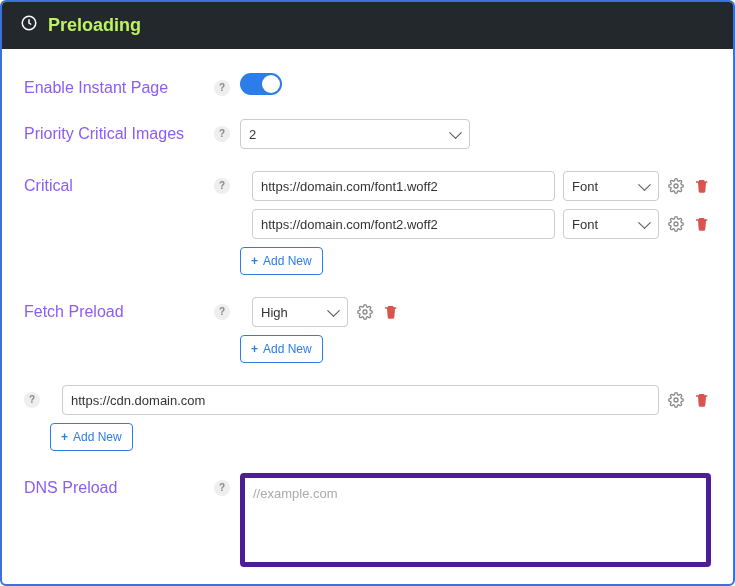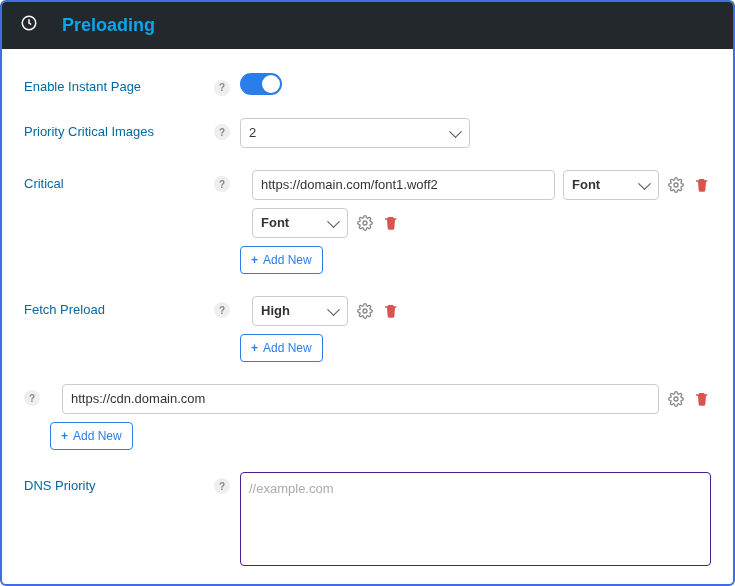--- a/index.html
+++ b/index.html
@@ -13,42 +13,42 @@
   .panel {
     width: 735px;
     height: 586px;
     border: 2px solid #3c6fe0;
     border-radius: 6px;
     overflow: hidden;
     background: #fff;
   }
   .panel-header {
     background: #23282d;
-    color: #0ea5e9;
+    color: #bef264;
     display: flex;
     align-items: center;
     padding: 12px 18px;
-    gap: 24px;
+    gap: 10px;
     font-size: 18px;
     font-weight: 600;
   }
   .panel-header svg { width:18px; height:18px; stroke:#fff; fill:none; stroke-width:2; }
   .panel-body {
     padding: 24px 22px 16px 22px;
   }
   .form-row {
     display: flex;
     align-items: flex-start;
     margin-bottom: 22px;
   }
   .form-row:last-child { margin-bottom: 0; }
   .form-label {
     flex: 0 0 190px;
-    font-size: 13px;
-    color: #0369a1;
+    font-size: 16px;
+    color: #8b5cf6;
     padding-top: 6px;
     display: flex;
     align-items: center;
     gap: 6px;
   }
   .help-col {
     flex: 0 0 26px;
     padding-top: 6px;
   }
   .help-badge {
@@ -109,21 +109,21 @@
   .pci-select { width: 230px; }
   .entry-row {
     display: flex;
     align-items: center;
     gap: 8px;
     margin-bottom: 8px;
     padding-left: 12px;
   }
   .entry-row .text-input { flex: 1 1 auto; }
   .type-select-wrap { flex: 0 0 96px; }
-  .type-select-wrap .select { width: 100%; font-weight: bold; }
+  .type-select-wrap .select { width: 100%; }
   .icon-btn {
     flex: 0 0 18px;
     width: 18px; height: 18px;
     display: inline-flex;
     align-items: center;
     justify-content: center;
     cursor: pointer;
     color: #888;
   }
   .icon-btn.delete { color: #d9534f; }
@@ -138,21 +138,21 @@
     border-radius: 4px;
     padding: 6px 10px;
     font-size: 12px;
     font-weight: 500;
     cursor: pointer;
   }
   .add-new-btn .plus { font-weight: 700; }
   .textarea {
     width: 100%;
     height: 94px;
-    border: 1px solid #4c1d95;
+    border: 5px solid #4c1d95;
     border-radius: 4px;
     padding: 8px;
     font-size: 13px;
     font-family: inherit;
     resize: none;
     color: #333;
   }
   .textarea::placeholder { color: #aaa; }
 </style>
 </head>
@@ -215,20 +215,21 @@
               </svg>
           </span>
           <span class="icon-btn delete">
             <svg viewBox="0 0 24 24" fill="currentColor">
                 <path d="M6 7h12l-1 13a2 2 0 0 1-2 2H9a2 2 0 0 1-2-2L6 7zm3-4h6l1 2h4v2H3V5h4l1-2z"></path>
               </svg>
           </span>
         </div>
 
         <div class="entry-row">
+          <input class="text-input" value="https://domain.com/font2.woff2" style="">
           <div class="select-wrap type-select-wrap">
             <input type="text" readonly="" class="select" value="Font" style="">
           </div>
           <span class="icon-btn">
             <svg viewBox="0 0 24 24" fill="none" stroke="currentColor" stroke-width="2">
                 <circle cx="12" cy="12" r="3"></circle>
                 <path d="M19.4 15a1.7 1.7 0 0 0 .34 1.87l.06.06a2 2 0 1 1-2.83 2.83l-.06-.06a1.7 1.7 0 0 0-1.87-.34 1.7 1.7 0 0 0-1.03 1.56V21a2 2 0 1 1-4 0v-.09a1.7 1.7 0 0 0-1.11-1.56 1.7 1.7 0 0 0-1.87.34l-.06.06a2 2 0 1 1-2.83-2.83l.06-.06a1.7 1.7 0 0 0 .34-1.87 1.7 1.7 0 0 0-1.56-1.03H3a2 2 0 1 1 0-4h.09a1.7 1.7 0 0 0 1.56-1.11 1.7 1.7 0 0 0-.34-1.87l-.06-.06a2 2 0 1 1 2.83-2.83l.06.06a1.7 1.7 0 0 0 1.87.34h.08A1.7 1.7 0 0 0 10.12 3.1V3a2 2 0 1 1 4 0v.09a1.7 1.7 0 0 0 1.03 1.56 1.7 1.7 0 0 0 1.87-.34l.06-.06a2 2 0 1 1 2.83 2.83l-.06.06a1.7 1.7 0 0 0-.34 1.87v.08a1.7 1.7 0 0 0 1.56 1.03H21a2 2 0 1 1 0 4h-.09a1.7 1.7 0 0 0-1.56 1.03z"></path>
               </svg>
           </span>
           <span class="icon-btn delete">
@@ -294,21 +295,21 @@
           </span>
         </div>
         <button class="add-new-btn">
           <span class="plus">+</span>
           <span>Add New</span>
         </button>
       </div>
     </div>
 
     <div class="form-row">
-      <div class="form-label">DNS Priority</div>
+      <div class="form-label">DNS Preload</div>
       <div class="help-col">
         <span class="help-badge">?</span>
       </div>
       <div class="form-control-col">
         <textarea class="textarea" placeholder="//example.com" style=""></textarea>
       </div>
     </div>
 
   </div>
 </div>

